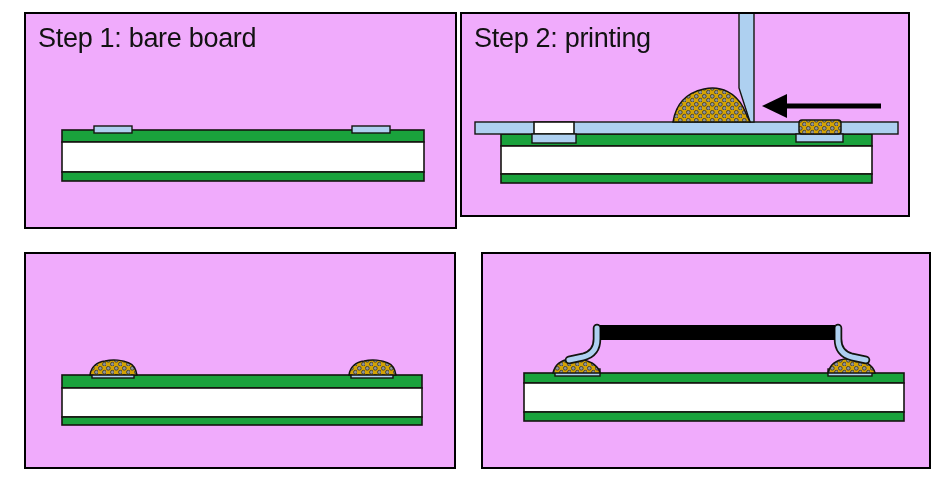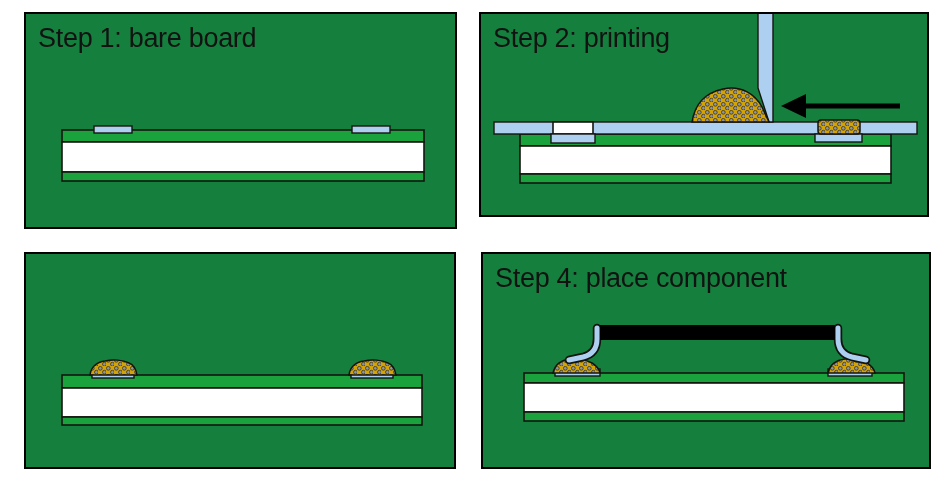--- a/index.html
+++ b/index.html
@@ -14,24 +14,24 @@
   .stage {
     position: relative;
     width: 946px;
     height: 486px;
     background: var(--background, #fff);
   }
   .panel {
     position: absolute;
     box-sizing: border-box;
     border: 2.5px solid var(--panel-border, #000);
-    background: #15803d;
+    background: #f0abfc;
   }
   #panel-1 { left: 24px;  top: 12px;  width: 433px; height: 217px; }
-  #panel-2 { left: 479px; top: 12px;  width: 450px; height: 205px; }
+  #panel-2 { left: 460px; top: 12px;  width: 450px; height: 205px; }
   #panel-3 { left: 24px;  top: 252px; width: 432px; height: 217px; }
   #panel-4 { left: 481px; top: 252px; width: 450px; height: 217px; }
 
   .panel-title {
     position: absolute;
     top: 6px;
     left: 12px;
     font-size: 27px;
     line-height: 36px;
     color: var(--title-text, #111);
@@ -125,23 +125,20 @@
       <rect class="f-white" x="36" y="134" width="360" height="29"></rect>
       <rect class="f-green" x="36" y="163" width="360" height="8"></rect>
       <rect class="f-blue" x="66" y="117" width="42" height="7"></rect>
       <rect class="f-blue" x="325" y="117" width="42" height="7"></rect>
       <path class="paste" fill="url(#pd3)" d="M 64 121 C 65 113 71 108 79 107 C 87 105 97 106 103 109 C 108 111 110 115 111 121 Z"></path>
       <path class="paste" fill="url(#pd3)" transform="translate(259,0)" d="M 64 121 C 65 113 71 108 79 107 C 87 105 97 106 103 109 C 108 111 110 115 111 121 Z"></path>
     </svg>
   </div>
 
   <div class="panel" id="panel-4">
-    <div class="panel-title">
-      <div>Step 4: place component</div>
-    </div>
     <svg width="445" height="212" viewBox="0 0 445 212">
       <defs>
         <pattern id="pd4" width="8" height="8" patternUnits="userSpaceOnUse">
           <rect class="f-gold" width="8" height="8"></rect>
           <circle class="f-dot" cx="2.3" cy="2.3" r="1.9"></circle>
           <circle class="f-dot" cx="6.4" cy="6.2" r="1.9"></circle>
         </pattern>
       </defs>
       <rect class="f-green" x="41" y="119" width="380" height="10"></rect>
       <rect class="f-white" x="41" y="129" width="380" height="29"></rect>

